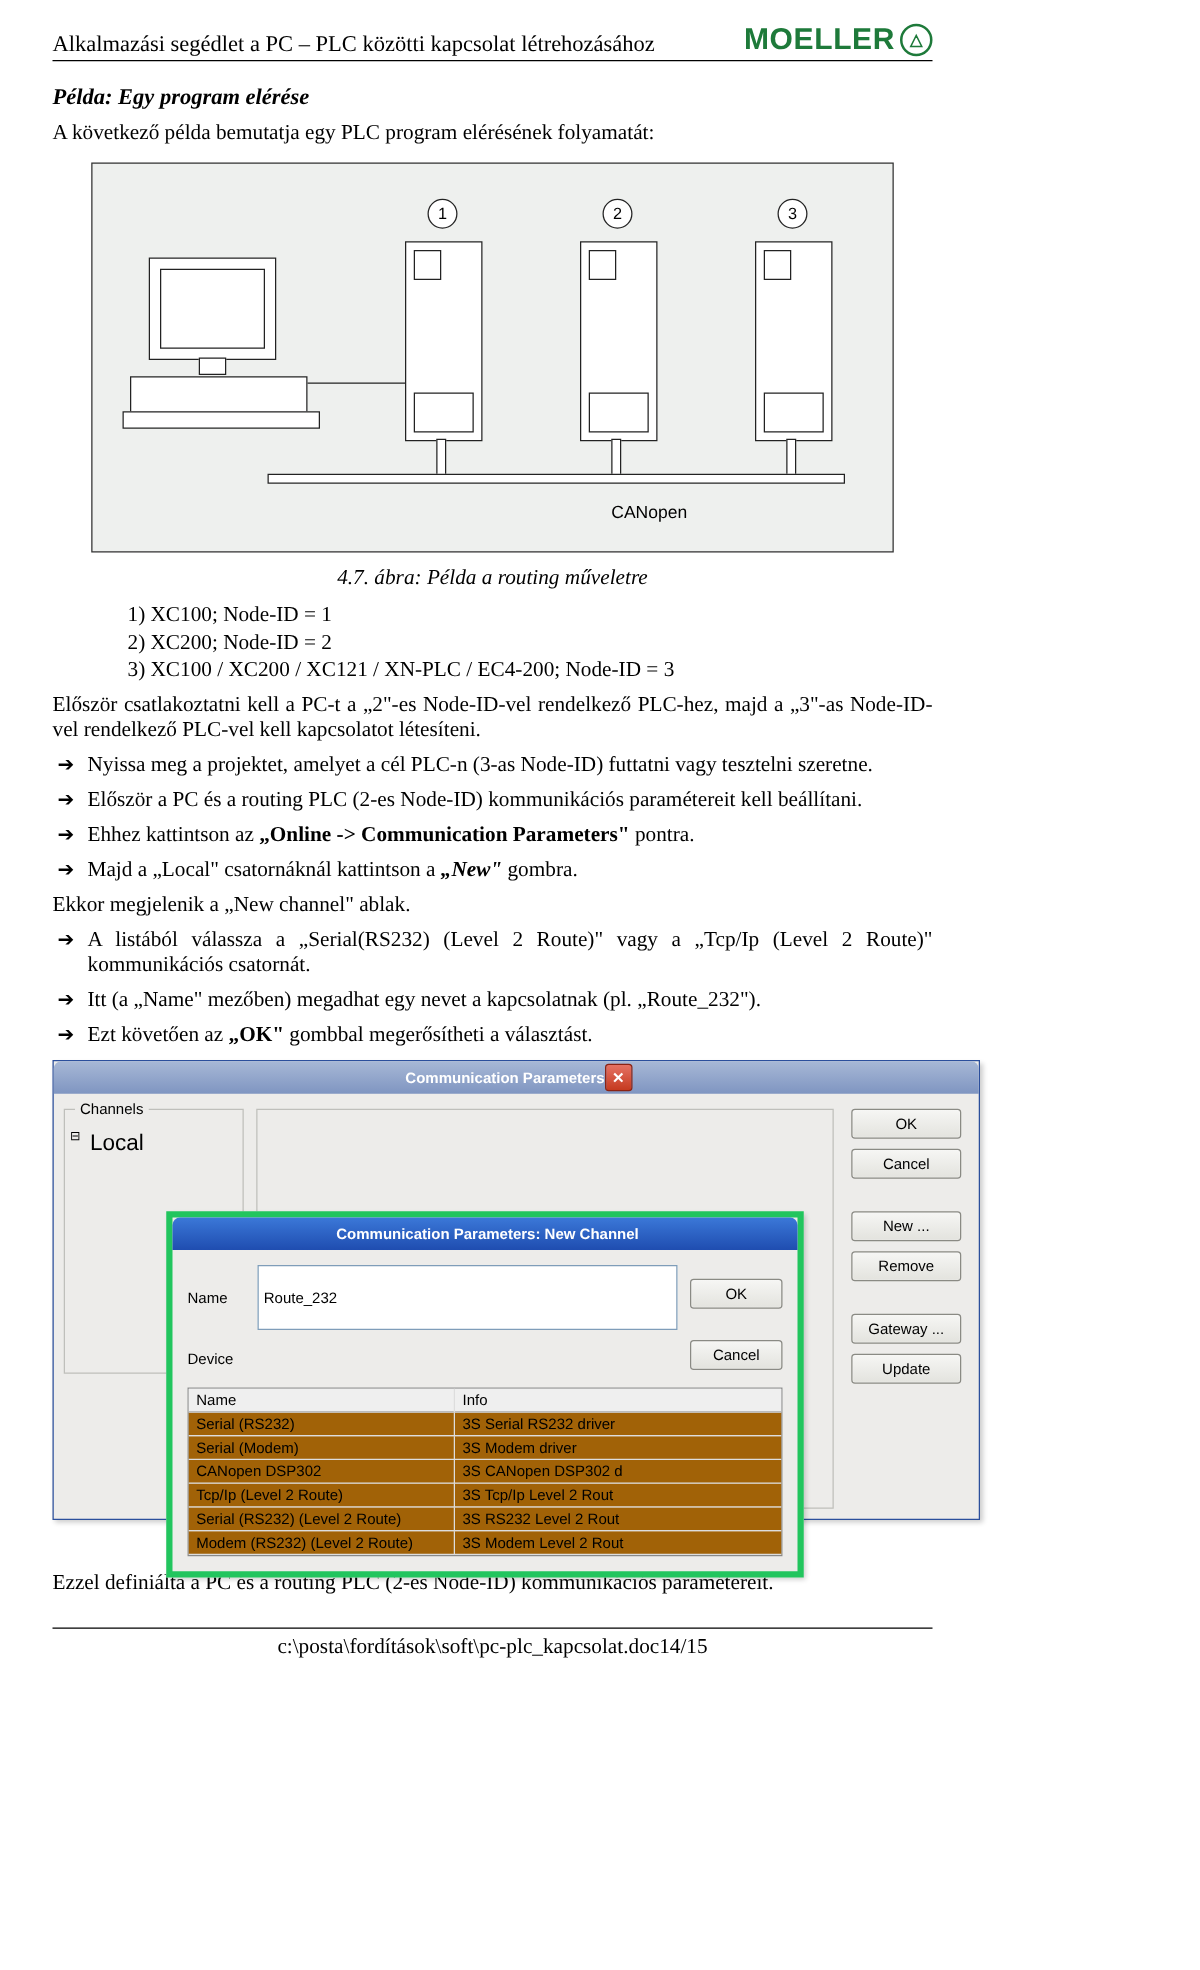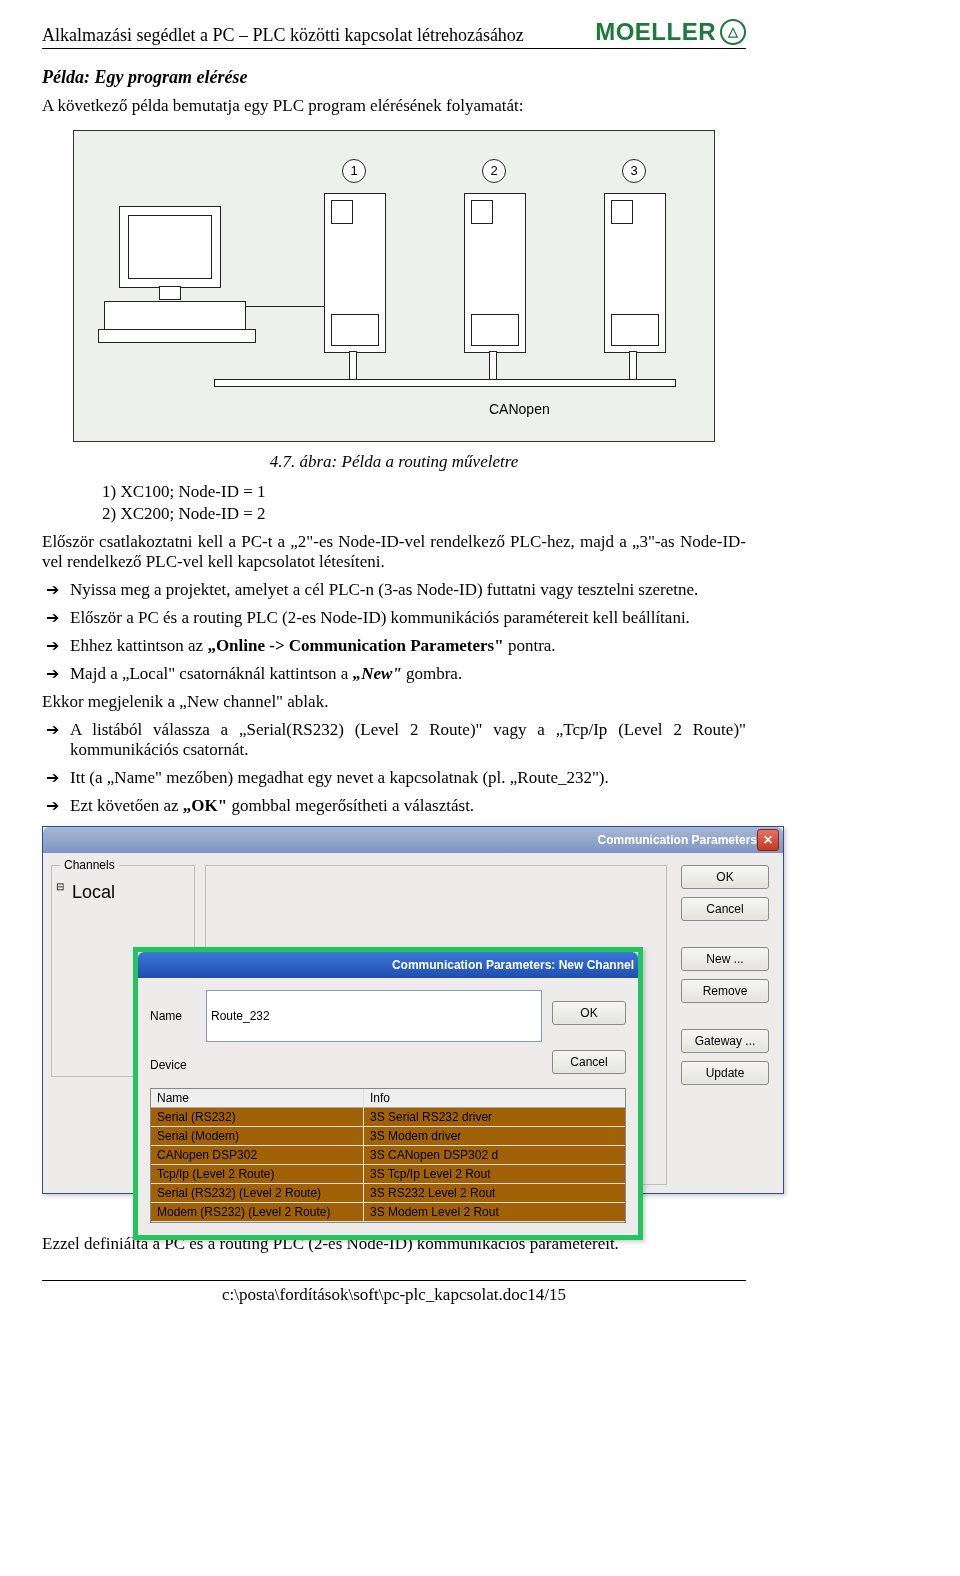--- a/index.html
+++ b/index.html
@@ -92,21 +92,21 @@
   .fig47 .canopen{position:absolute;left:415px;top:270px;font-size:14px;}
   .fig47 .cable{position:absolute;left:172px;top:175px;width:80px;height:24px;border-top:1.5px solid #222;border-right:1.5px solid #222;}
 
   
   .win {
     font-family: Tahoma, Arial, sans-serif;
     font-size: 12px;
     box-shadow: 2px 2px 4px rgba(0,0,0,.2);
   }
   .titlebar {
-    display: flex; justify-content: flex-end; align-items: center;
+    display: flex; justify-content: center; align-items: center;
     height: 26px; padding: 0 4px 0 8px;
     background: linear-gradient(#3b78d8, #1f4db0);
     color: #fff; font-weight: bold;
     border-top-left-radius: 6px; border-top-right-radius: 6px;
   }
   .titlebar.inactive { background: linear-gradient(#a7b8d6, #7f95c1); }
   .close-btn {
     width: 20px; height: 20px; background: linear-gradient(#e57264, #c53a1f);
     border: 1px solid #8a2314; border-radius: 3px; color:#fff;
     display:flex;align-items:center;justify-content:center;font-weight:bold;font-size:12px;
@@ -199,20 +199,21 @@
   <div class="num n1">1</div>
   <div class="num n2">2</div>
   <div class="num n3">3</div>
   <div class="canopen">CANopen</div>
 </div>
 <p class="caption">4.7. ábra: Példa a routing műveletre</p>
 
 <div class="indent-list">
   <div>1) XC100; Node-ID = 1</div>
   <div>2) XC200; Node-ID = 2</div>
+  <div>3) XC100 / XC200 / XC121 / XN-PLC / EC4-200; Node-ID = 3</div>
 </div>
 
 <p class="justify">Először csatlakoztatni kell a PC-t a „2"-es Node-ID-vel rendelkező PLC-hez, majd a „3"-as Node-ID-vel rendelkező PLC-vel kell kapcsolatot létesíteni.</p>
 
 <div class="arrow-item"><span>Nyissa meg a projektet, amelyet a cél PLC-n (3-as Node-ID) futtatni vagy tesztelni szeretne.</span></div>
 <div class="arrow-item"><span>Először a PC és a routing PLC (2-es Node-ID) kommunikációs paramétereit kell beállítani.</span></div>
 <div class="arrow-item">
   <span>Ehhez kattintson az </span><b>„Online -&gt; Communication Parameters"</b><span> pontra.</span>
 </div>
 <div class="arrow-item">

